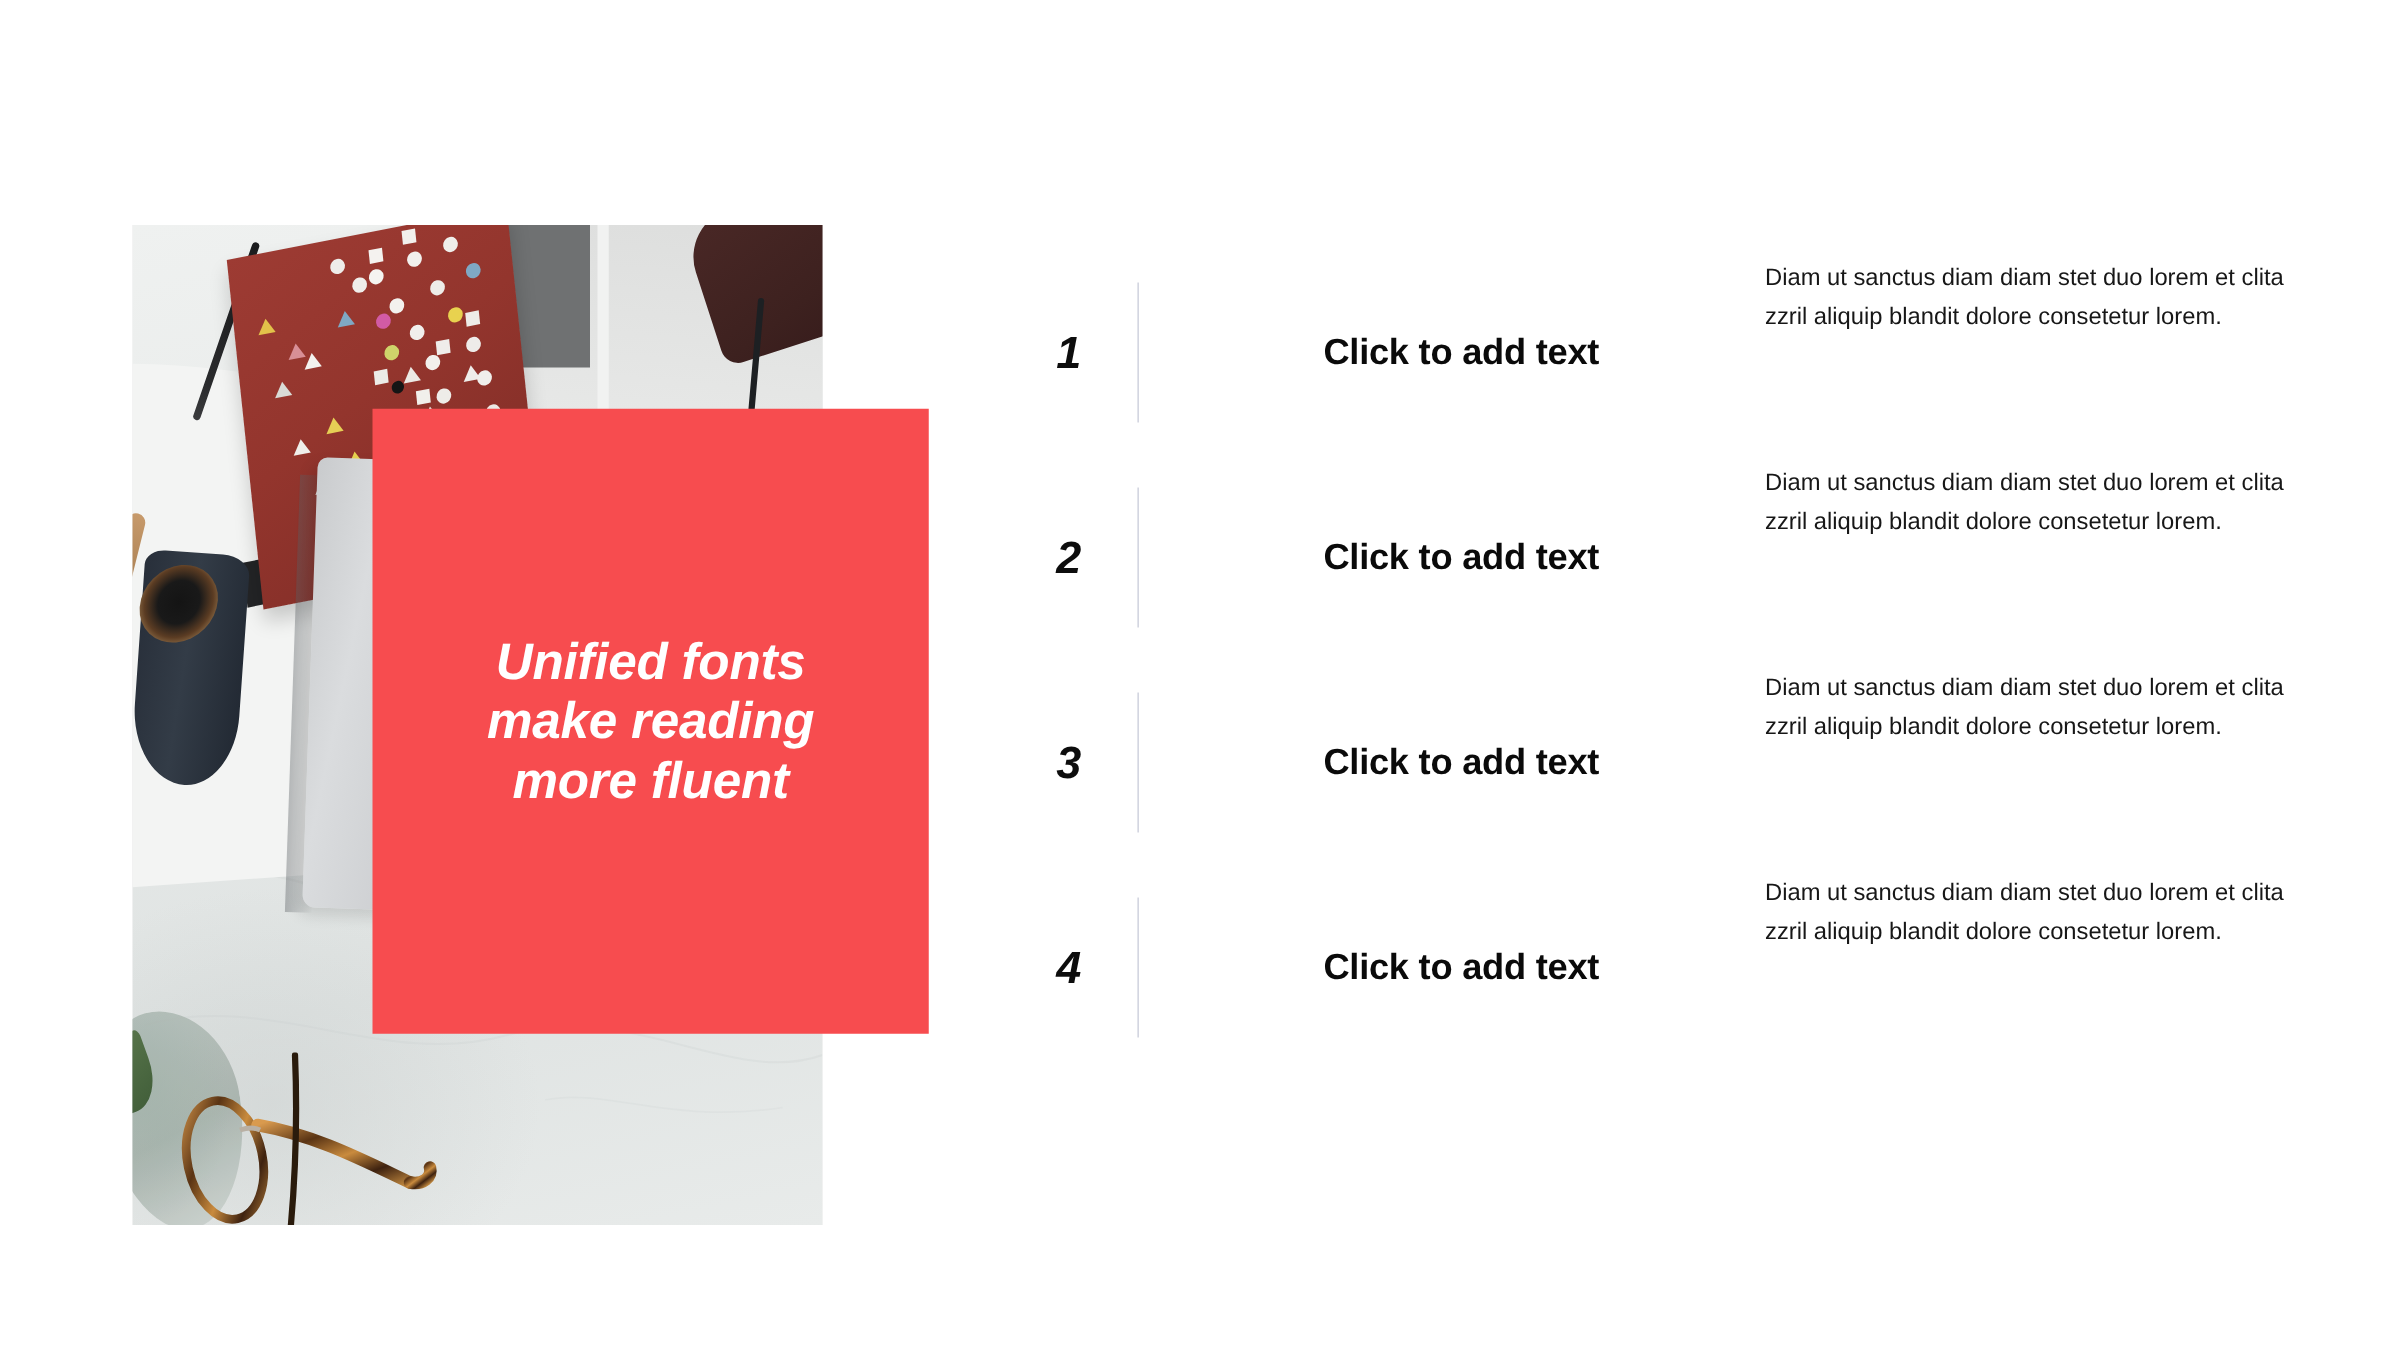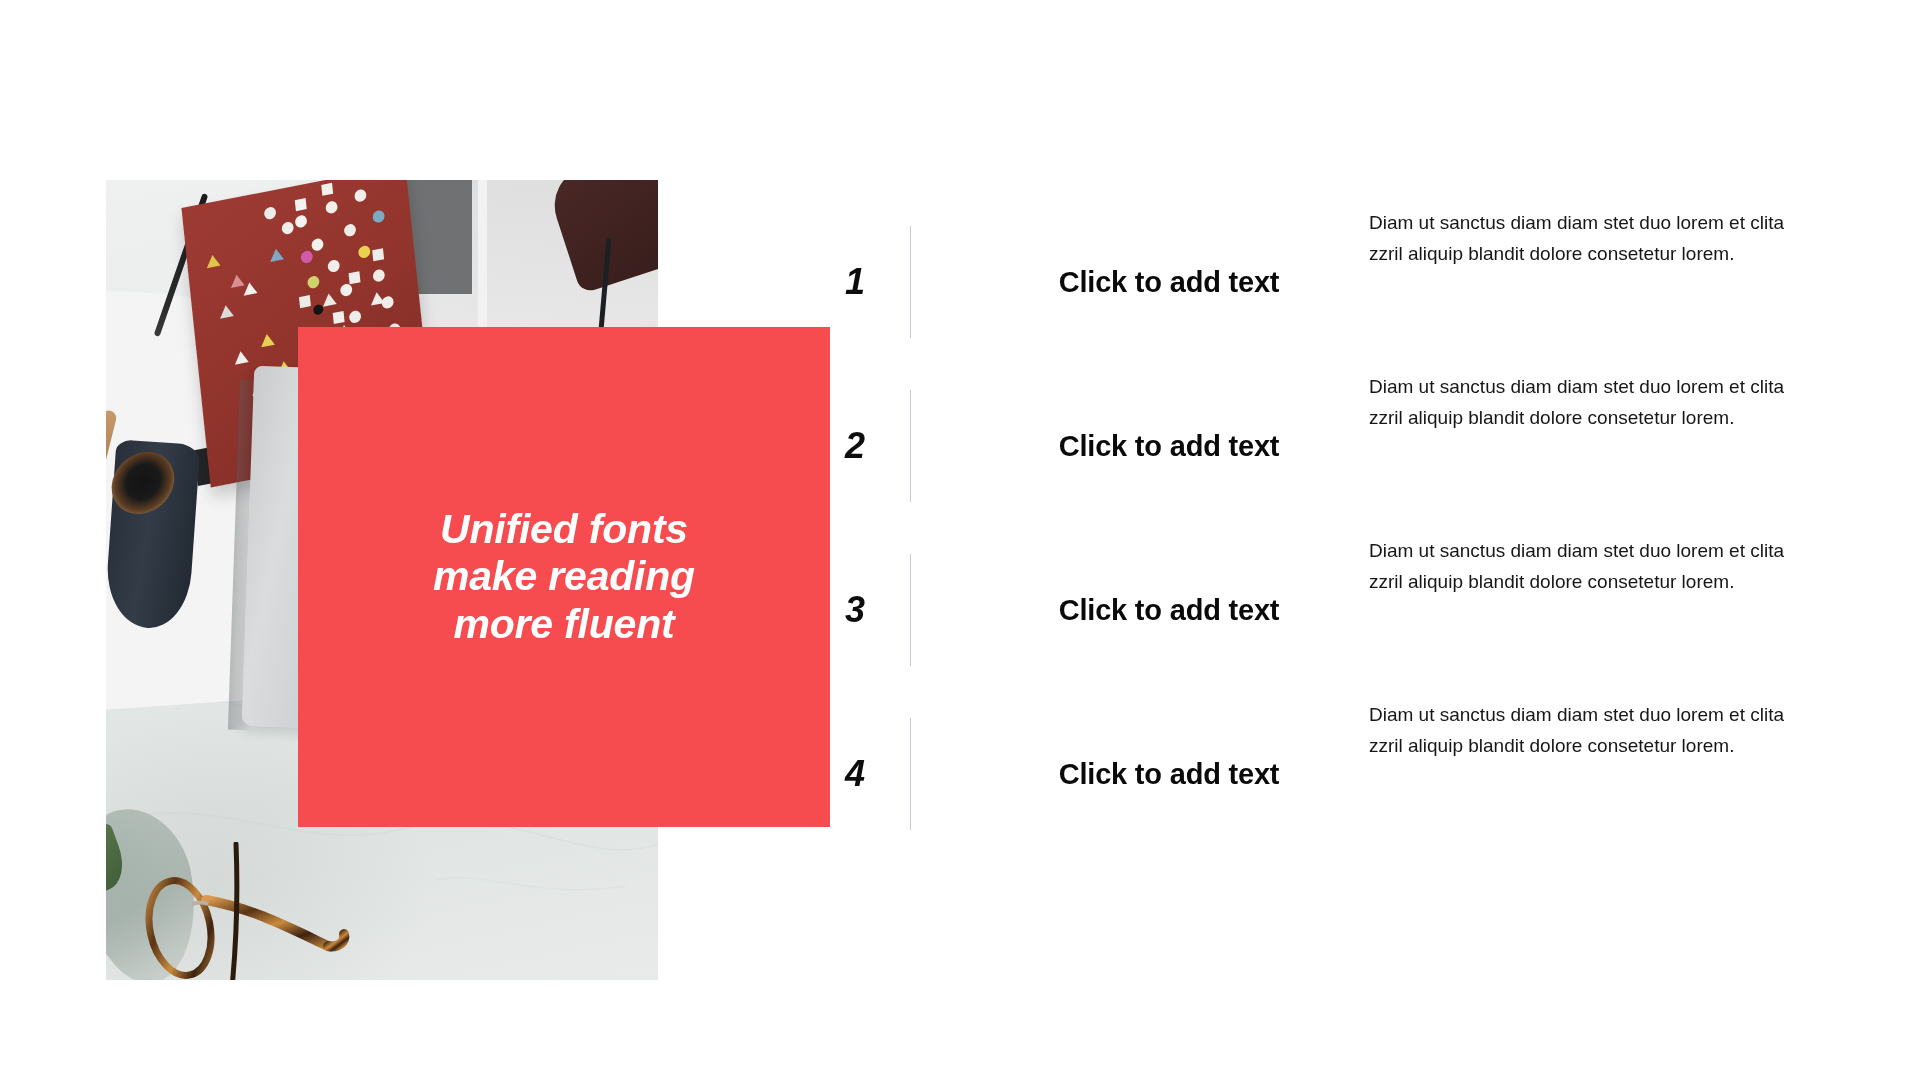--- a/index.html
+++ b/index.html
@@ -202,21 +202,21 @@
   }
 
   
   .photo .glasses { position:absolute; left:26px; top:662px; width:230px; height:148px; }
 
   
   .redbox {
     position: absolute;
     left: 192px;
     top: 147px;
-    width: 532px;
+    width: 445px;
     height: 500px;
     background: #F74C4F;
     display: flex;
     align-items: center;
     justify-content: center;
   }
   .redbox-text {
     color: #ffffff;
     font-family: "Liberation Sans", sans-serif;
     font-weight: bold;
@@ -270,20 +270,21 @@
   }
   .row-body {
     flex: 1 1 auto;
     max-width: 430px;
     font-size: 19px;
     line-height: 1.62;
     color: #171717;
     font-family: "Liberation Sans", sans-serif;
     align-self: flex-start;
     padding-top: 8px;
+    margin-left: 43px;
   }
 </style>
 </head>
 <body>
 
 <div class="slide">
 
   <div class="visual">
 
     <div class="photo">

